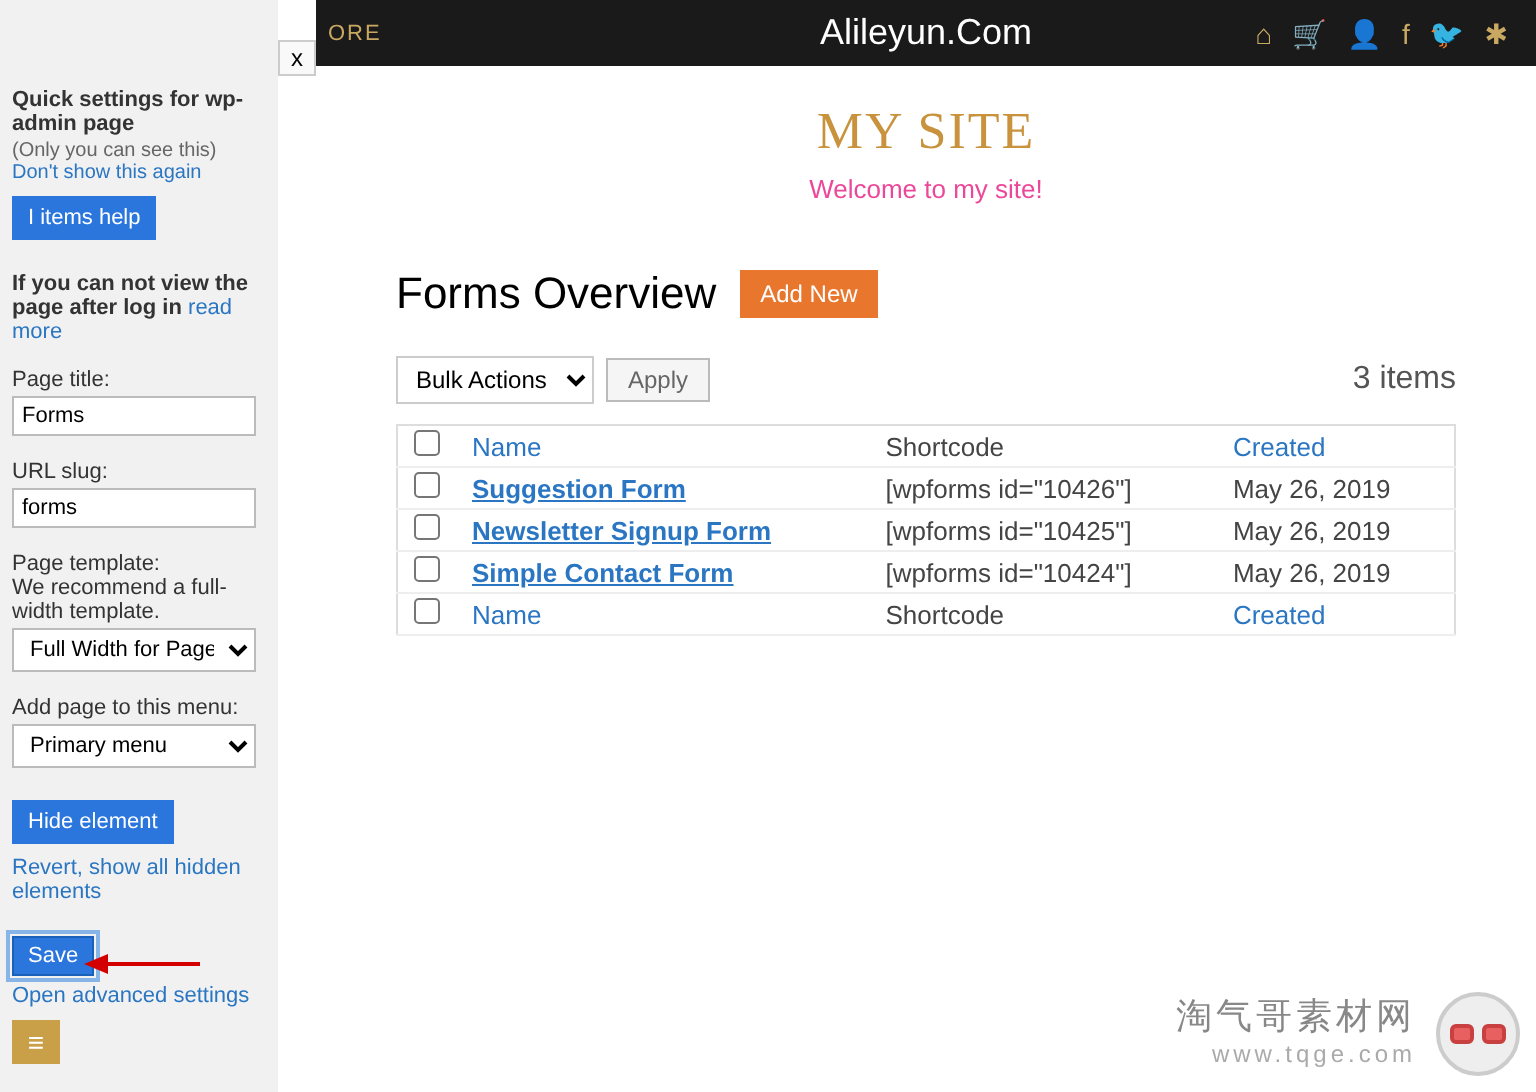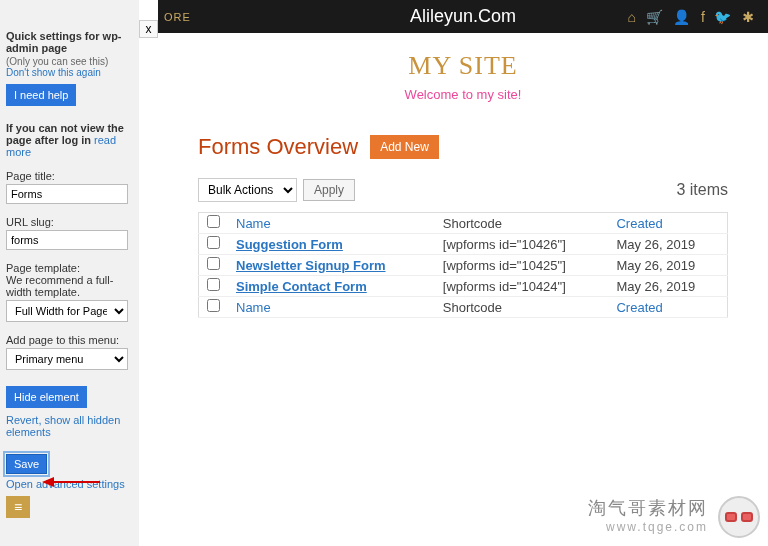--- a/index.html
+++ b/index.html
@@ -4,36 +4,36 @@
 <style>
 * { margin: 0; padding: 0; box-sizing: border-box; }
 body { font-family: Arial, sans-serif; font-size: 13px; width: 768px; height: 546px; overflow: hidden; position: relative; background: #fff; }
 .topbar { background: #1a1a1a; height: 33px; position: absolute; left: 158px; right: 0; top: 0; display: flex; align-items: center; color: #c9a862; gap: 16px; }
 .store-label { margin-left: 6px; font-size: 11px; letter-spacing: 1px; }
 .site-url { position: absolute; left: 50%; transform: translateX(-50%); color: #fff; font-size: 18px; font-weight: 500; }
 .top-icons { margin-left: auto; margin-right: 14px; display: flex; gap: 10px; color: #c9a862; }
 .top-icons span { font-size: 14px; }
 .sidebar { position: absolute; left: 0; top: 0; width: 139px; height: 546px; background: #f1f1f1; padding: 6px 6px; font-size: 11px; color: #333; }
 .close-x { position: absolute; left: 139px; top: 20px; width: 19px; height: 18px; background: #f9f9f9; border: 1px solid #ccc; display: flex; align-items: center; justify-content: center; font-size: 12px; cursor: pointer; }
-.sidebar h4 { font-size: 11px; font-weight: bold; margin-top: 24px; margin-bottom: 2px; }
+.sidebar h4 { font-size: 11px; font-weight: bold; margin-top: 38px; margin-bottom: 2px; }
 .sidebar .small { font-size: 10px; color: #666; }
 .sidebar a { color: #2a76c2; text-decoration: none; }
 .btn-blue { background: #2a76dd; color: #fff; border: none; padding: 5px 8px; font-size: 11px; cursor: pointer; margin-top: 6px; }
 .sidebar-label { margin-top: 12px; font-size: 11px; color: #333; }
 .sidebar input, .sidebar select { width: 122px; padding: 3px 4px; font-size: 11px; border: 1px solid #bbb; background: #fff; margin-top: 2px; }
 .sidebar select { height: 22px; }
 .save-btn { background: #2a76dd; color: #fff; border: 1px solid #1a5fb8; padding: 3px 7px; font-size: 11px; margin-top: 6px; outline: 2px solid #88b5e8; outline-offset: 1px; }
 .burger-btn { background: #c9a048; width: 24px; height: 22px; display: flex; align-items: center; justify-content: center; color: #fff; font-size: 14px; margin-top: 6px; }
 .main { position: absolute; left: 158px; top: 33px; right: 0; bottom: 0; background: #fff; }
 .header-area { text-align: center; padding: 18px 0 18px; }
 .site-title { font-family: Georgia, serif; color: #c9933d; font-size: 26px; letter-spacing: 1px; }
 .tagline { color: #ec4899; font-size: 13px; margin-top: 6px; }
 .content { padding: 14px 40px 0 40px; }
 .page-heading { display: flex; align-items: center; gap: 12px; }
-.page-heading h1 { font-size: 22px; font-weight: normal; color: #c2410c; }
+.page-heading h1 { font-size: 22px; font-weight: normal; color: #000000; }
 .add-new { background: #e8762d; color: #fff; border: none; padding: 5px 10px; font-size: 12px; cursor: pointer; }
 .toolbar-row { margin-top: 18px; display: flex; align-items: center; }
 .bulk-select { border: 1px solid #ccc; padding: 3px 5px; font-size: 12px; background: #fff; }
 .apply-btn { border: 1px solid #bbb; background: #f5f5f5; padding: 3px 10px; font-size: 12px; margin-left: 6px; color: #666; cursor: pointer; text-align: center; }
 .items-count { margin-left: auto; font-size: 16px; color: #555; }
 table { width: 100%; border-collapse: collapse; margin-top: 10px; border: 1px solid #ddd; font-size: 13px; }
 th, td { text-align: left; padding: 2px 8px; border-bottom: 1px solid #eee; }
 th { background: #fff; color: #2a76c2; font-weight: normal; }
 th.th-shortcode, td.td-shortcode { color: #444; }
 th:first-child, td:first-child { width: 26px; }
@@ -67,21 +67,21 @@
 </div>
 
 <div class="close-x">x</div>
 
 <div class="sidebar">
   <h4>Quick settings for wp-admin page</h4>
   <div class="small">
     <span>(Only you can see this)</span>
     <a href="#">Don't show this again</a>
   </div>
-  <button class="btn-blue">I need help</button>
+  <button class="btn-blue">I items help</button>
 
   <div style="margin-top:16px;font-weight:bold">
     <span>If you can not view the page after log in</span>
     <a href="#" style="font-weight:normal">read more</a>
   </div>
 
   <div class="sidebar-label">Page title:</div>
   <input type="text" value="Forms" style="">
 
   <div class="sidebar-label">URL slug:</div>

